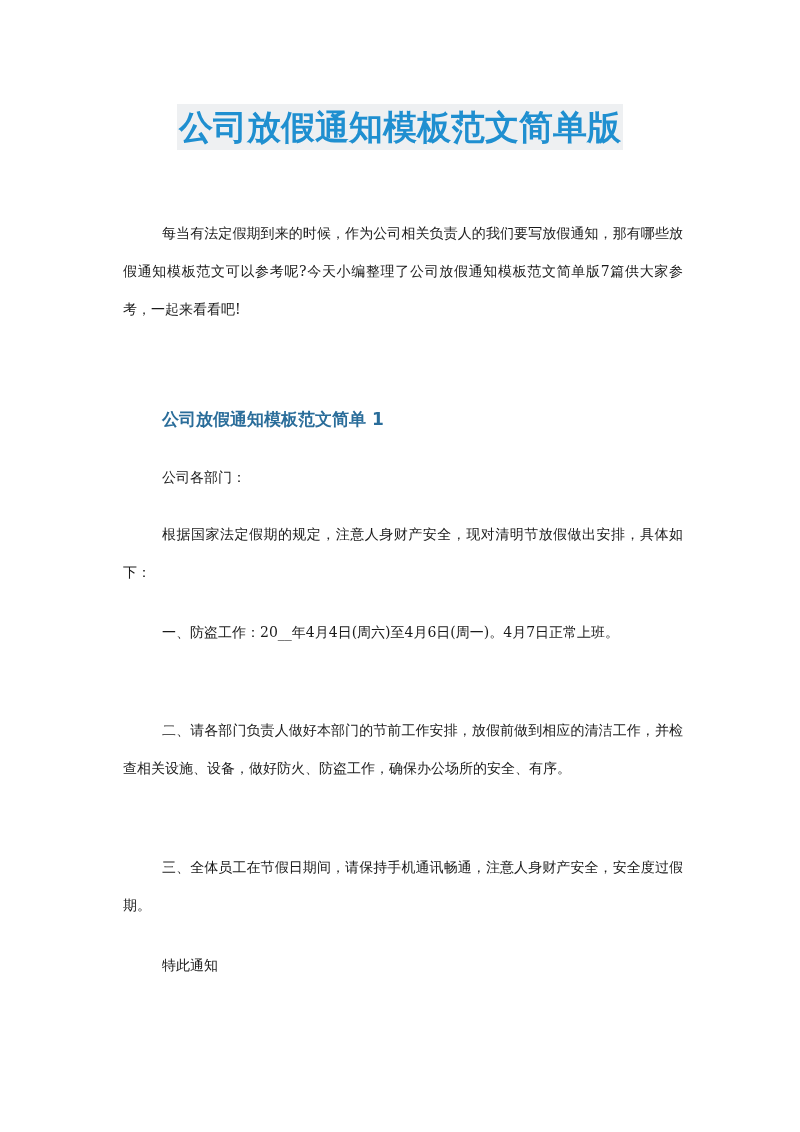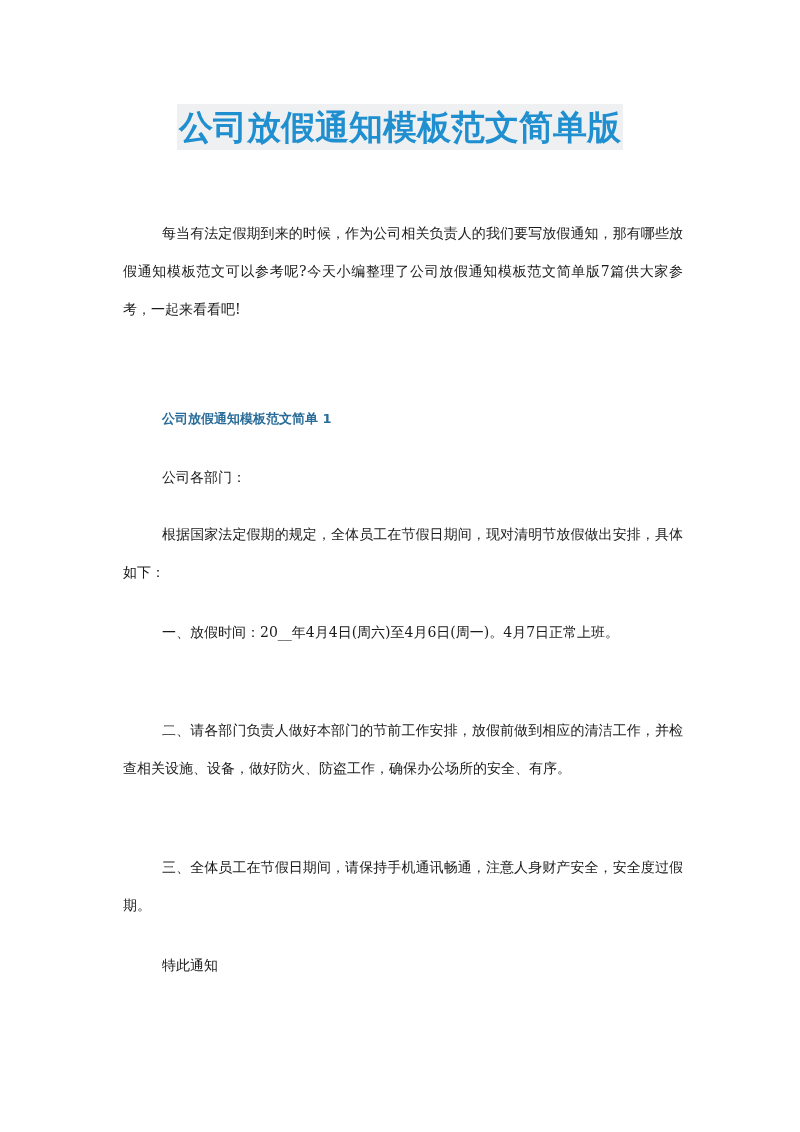--- a/index.html
+++ b/index.html
@@ -46,21 +46,21 @@
       font-size: 14px;
       line-height: 38px;
       margin: 0;
       text-align: justify;
     }
     .indent { text-indent: 39px; }
     .section-heading {
       position: absolute;
       left: 162px;
       font-family: "DejaVu Sans", "Liberation Sans", sans-serif;
-      font-size: 13px;
+      font-size: 17px;
       font-weight: bold;
       color: #2a6d9a;
       line-height: 30px;
       margin: 0;
     }
   </style>
 </head>
 <body>
 
 <div class="page">
@@ -68,23 +68,23 @@
   <div class="title-wrap">
     <span class="title">公司放假通知模板范文简单版</span>
   </div>
 
   <p class="body-text indent" style="top:214px;">每当有法定假期到来的时候，作为公司相关负责人的我们要写放假通知，那有哪些放假通知模板范文可以参考呢?今天小编整理了公司放假通知模板范文简单版7篇供大家参考，一起来看看吧!</p>
 
   <h2 class="section-heading" style="top:404px;">公司放假通知模板范文简单 1</h2>
 
   <p class="body-text indent" style="top:458px;">公司各部门：</p>
 
-  <p class="body-text indent" style="top:515px;">根据国家法定假期的规定，全体员工在节假日期间，现对清明节放假做出安排，具体如下：</p>
+  <p class="body-text indent" style="top:515px;">根据国家法定假期的规定，注意人身财产安全，现对清明节放假做出安排，具体如下：</p>
 
-  <p class="body-text indent" style="top:613px;">一、放假时间：20__年4月4日(周六)至4月6日(周一)。4月7日正常上班。</p>
+  <p class="body-text indent" style="top:613px;">一、防盗工作：20__年4月4日(周六)至4月6日(周一)。4月7日正常上班。</p>
 
   <p class="body-text indent" style="top:711px;">二、请各部门负责人做好本部门的节前工作安排，放假前做到相应的清洁工作，并检查相关设施、设备，做好防火、防盗工作，确保办公场所的安全、有序。</p>
 
   <p class="body-text indent" style="top:848px;">三、全体员工在节假日期间，请保持手机通讯畅通，注意人身财产安全，安全度过假期。</p>
 
   <p class="body-text indent" style="top:946px;">特此通知</p>
 
 </div>
 
 </body></html>

